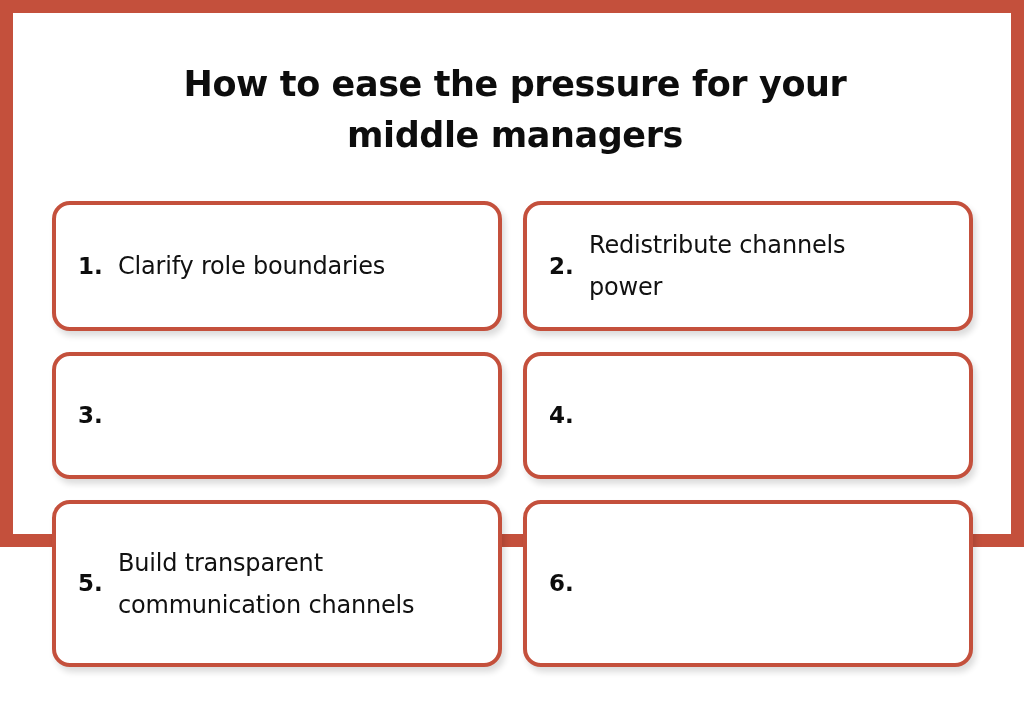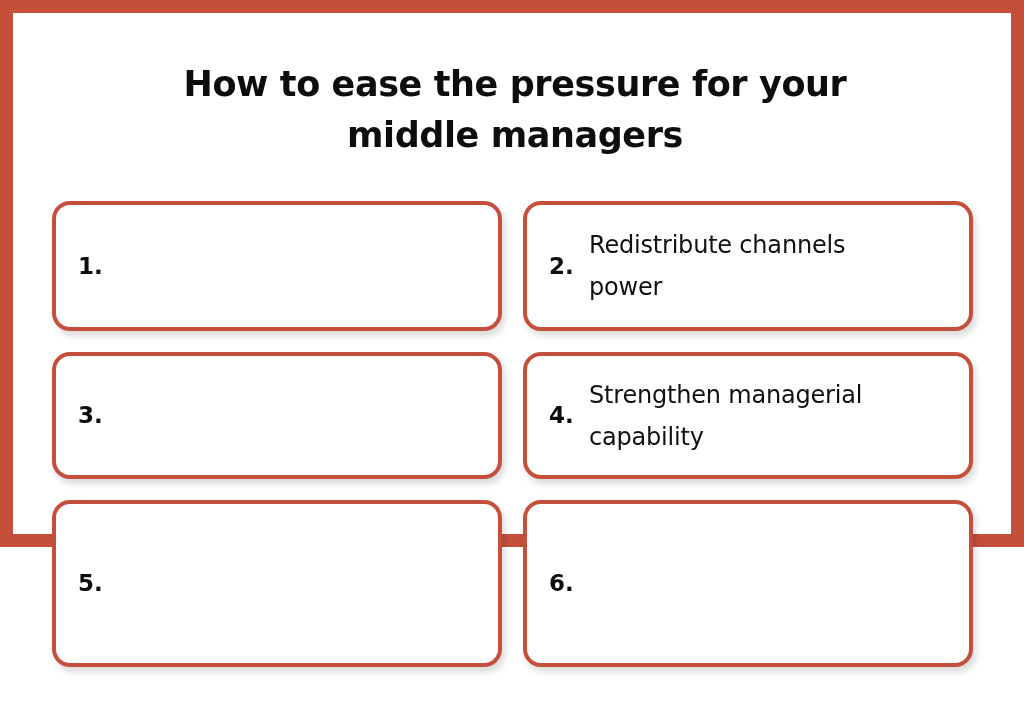--- a/index.html
+++ b/index.html
@@ -108,42 +108,43 @@
 <div id="infographic">
   <div class="canvas">
 
     <div class="title">How to ease the pressure for your middle managers</div>
 
     <div class="cards">
 
       <div class="card-row row-1">
         <div class="card col-1">
           <span class="card-number">1.</span>
+          <span class="card-text">Clarify role boundaries</span>
         </div>
         <div class="card col-2">
           <span class="card-number">2.</span>
           <span class="card-text">Redistribute channels
 power</span>
         </div>
       </div>
 
       <div class="card-row row-2">
         <div class="card col-1">
           <span class="card-number">3.</span>
         </div>
         <div class="card col-2">
           <span class="card-number">4.</span>
-          <span class="card-text">Strengthen managerial
-capability</span>
         </div>
       </div>
 
       <div class="card-row row-3">
         <div class="card col-1">
           <span class="card-number">5.</span>
+          <span class="card-text">Build transparent
+communication channels</span>
         </div>
         <div class="card col-2">
           <span class="card-number">6.</span>
         </div>
       </div>
 
     </div>
   </div>
 </div>
 

